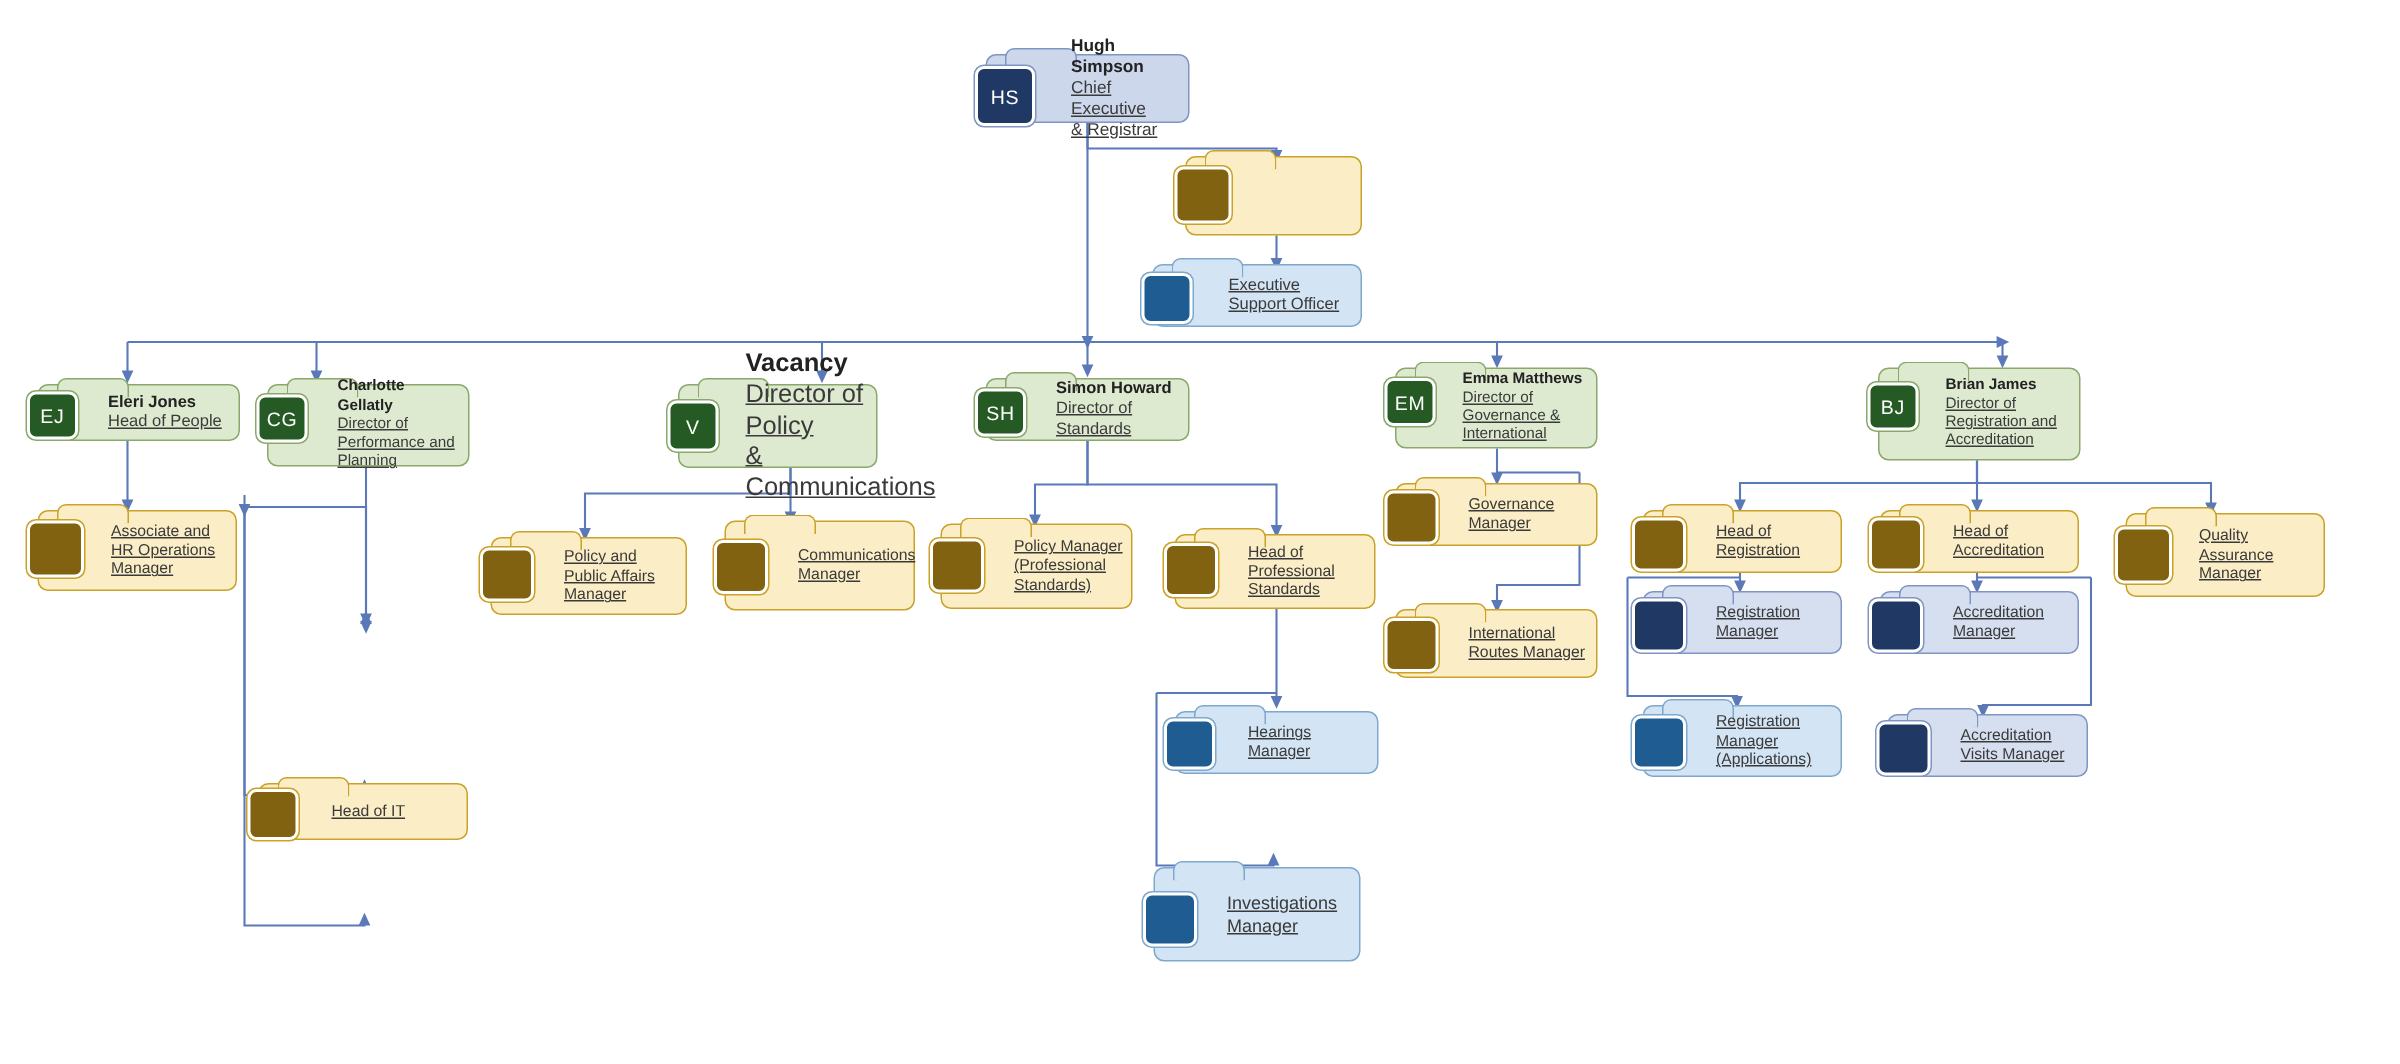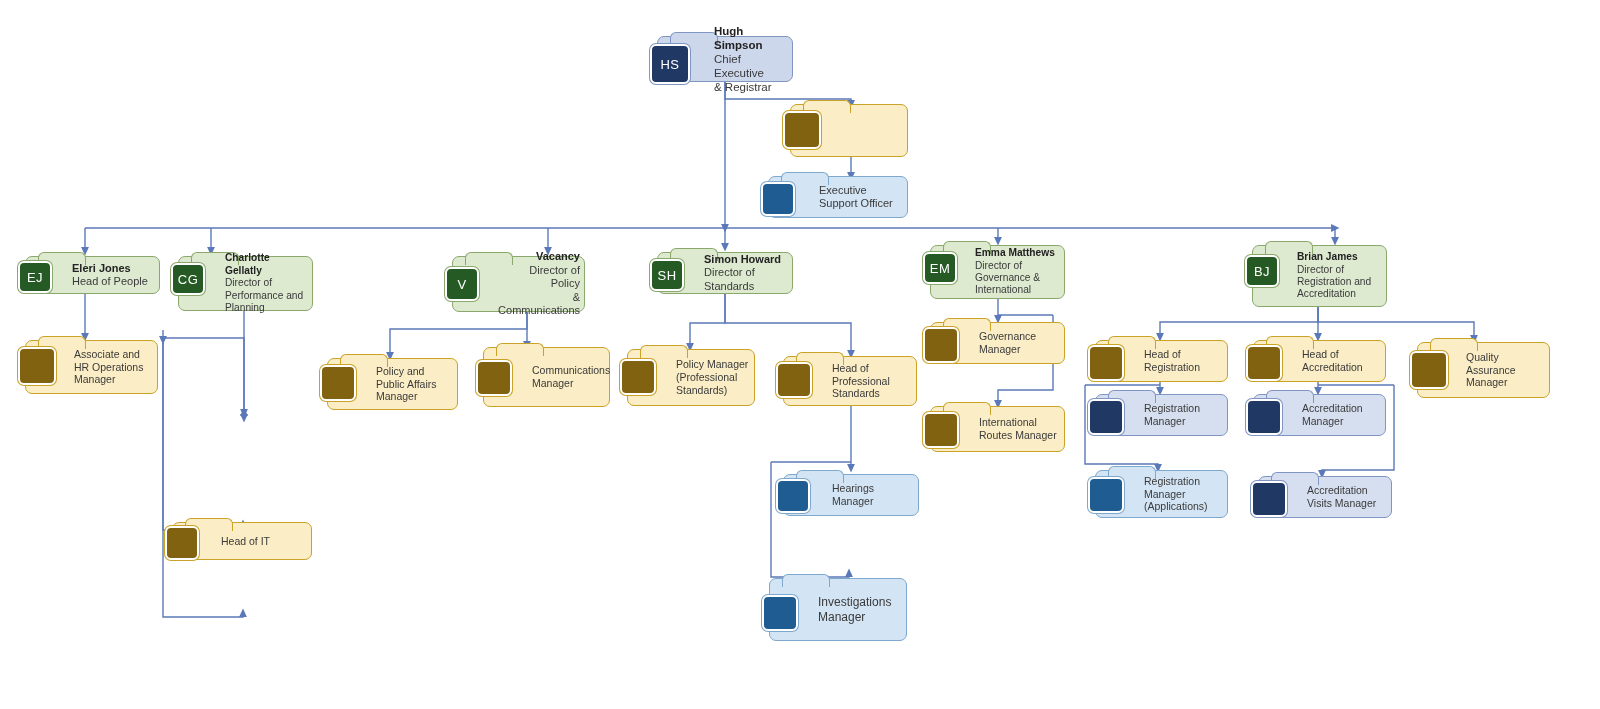--- a/index.html
+++ b/index.html
@@ -5,21 +5,21 @@
   html,body{margin:0;padding:0;background:#ffffff;}
   body{font-family:"Liberation Sans",sans-serif;}
   #canvas{position:relative;width:1600px;height:709px;background:#ffffff;overflow:hidden;}
   svg#wires{position:absolute;left:0;top:0;width:1600px;height:709px;pointer-events:none;}
 
   .node{position:absolute;box-sizing:border-box;border-radius:7px;display:flex;align-items:center;}
   .node .tab{position:absolute;left:12px;top:-5px;width:46px;height:12px;border-radius:6px 6px 0 0;border-style:solid;border-width:1px;border-bottom:none;}
   .node .avatar{position:absolute;left:-8px;box-sizing:border-box;border-radius:6px;border:2px solid #ffffff;display:flex;align-items:center;justify-content:center;font-size:13px;letter-spacing:.5px;color:#ffffff;}
   .node .txt{position:relative;z-index:2;line-height:1.22;}
   .node .nm{font-weight:bold;color:#222;display:block;}
-  .node .rl{color:#3a3a3a;display:block;}
+  .node .rl{color:#3a3a3a;display:block;text-decoration:underline;}
 
   
   .p-exec{background:#ccd7ec;border:1px solid #7f96c0;}
   .p-exec .tab{background:#ccd7ec;border-color:#7f96c0;}
   .p-exec .avatar{background:#1f3864;box-shadow:0 0 0 1px #7f96c0;}
 
   .p-green{background:#ddead0;border:1px solid #8aa86b;}
   .p-green .tab{background:#ddead0;border-color:#8aa86b;}
   .p-green .avatar{background:#255a24;box-shadow:0 0 0 1px #8aa86b;}
 
@@ -142,21 +142,21 @@
       <span class="nm">Charlotte Gellatly</span>
       <span class="rl" style="white-space:pre-line;">Director of
 Performance and
 Planning</span>
     </span>
   </div>
 
   <div class="node p-green" style="left:452px;top:256px;width:133px;height:56px;padding:3px 4px 3px 44px;">
     <span class="tab"></span>
     <span class="avatar" style="top:10px;width:34px;height:34px;">V</span>
-    <span class="txt" style="font-size:11px;text-align:right;">
+    <span class="txt" style="font-size:17px;">
       <span class="nm">Vacancy</span>
       <span class="rl" style="white-space:pre-line;">Director of Policy
 &amp; Communications</span>
     </span>
   </div>
 
   <div class="node p-green" style="left:657px;top:252px;width:136px;height:42px;padding:3px 5px 3px 46px;">
     <span class="tab"></span>
     <span class="avatar" style="top:6px;width:34px;height:32px;">SH</span>
     <span class="txt" style="font-size:11px;">

